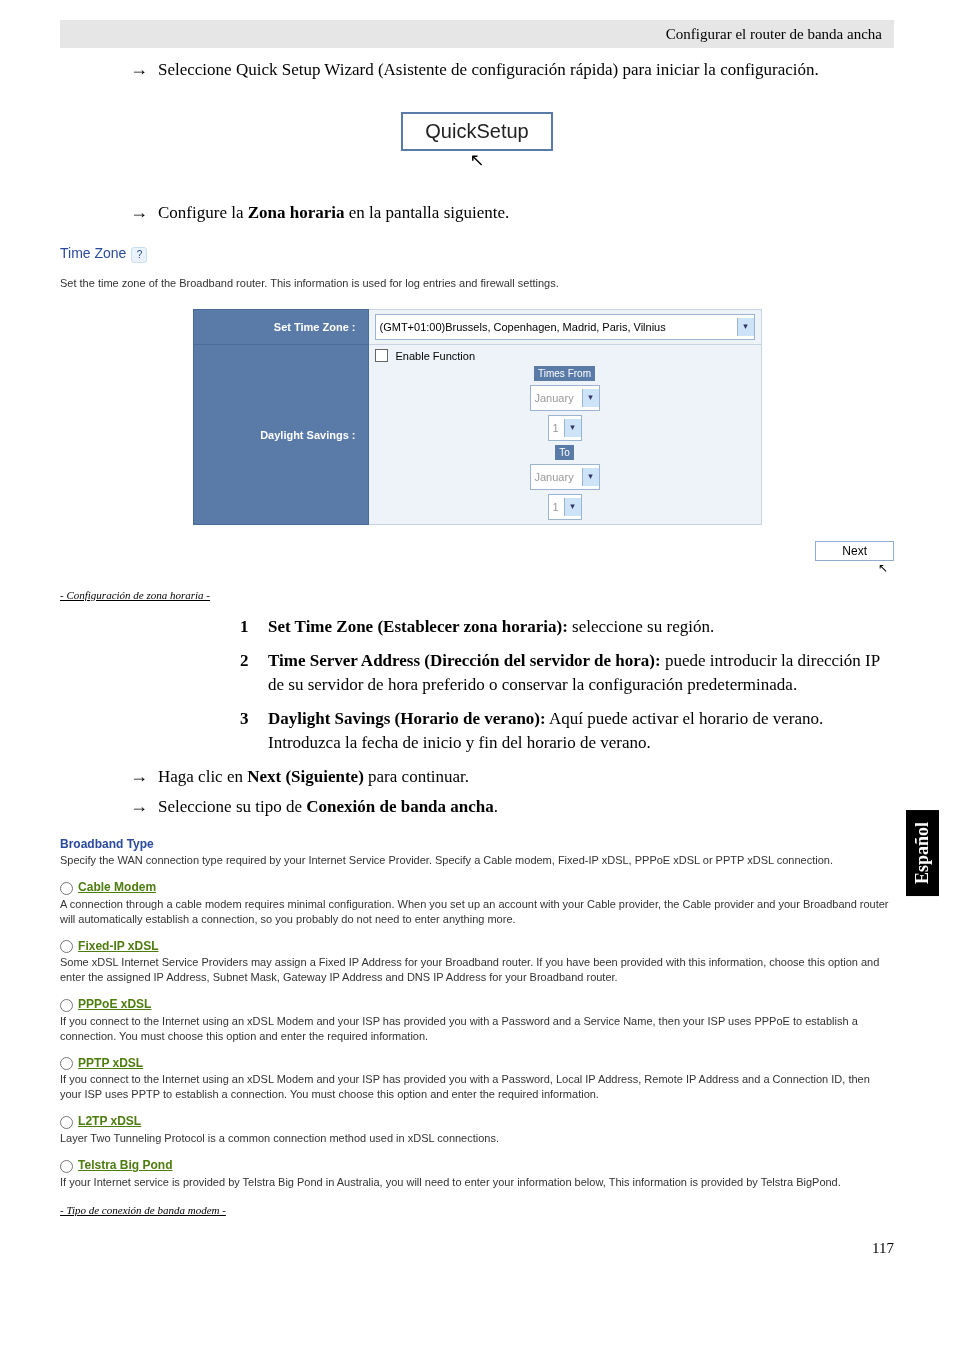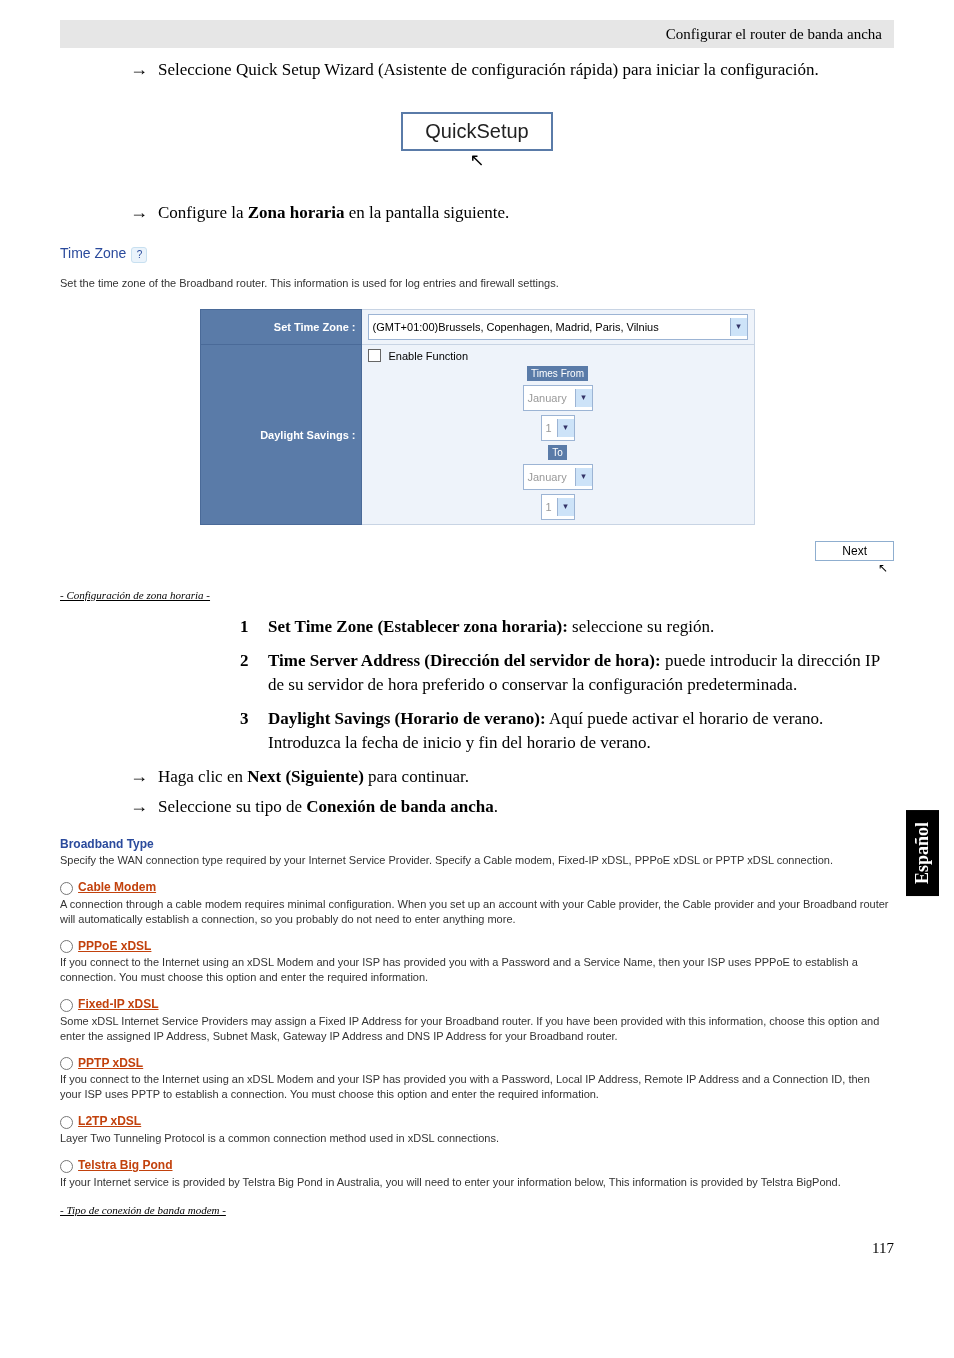--- a/index.html
+++ b/index.html
@@ -92,21 +92,21 @@
     border-collapse: collapse;
     margin: 0 auto;
     font-family: Arial, sans-serif;
     font-size: 11px;
   }
   table.tz td.label {
     background: #5a7ba8;
     color: #fff;
     font-weight: bold;
     text-align: right;
-    padding: 8px 5px;
+    padding: 8px 12px;
     border: 1px solid #4a6a98;
     width: 150px;
     vertical-align: middle;
   }
   table.tz td.val {
     background: #eef3fa;
     border: 1px solid #c8d4e4;
     padding: 4px 6px;
     width: 380px;
   }
@@ -183,21 +183,21 @@
   }
   .bb-title {
     color: #2a4a9c;
     font-weight: bold;
     font-size: 12px;
   }
   .bb-option {
     margin-top: 12px;
   }
   .bb-link {
-    color: #c2410c;
+    color: #4d7c0f;
     text-decoration: underline;
     font-weight: bold;
     font-size: 12px;
   }
   .radio {
     display: inline-block;
     width: 11px;
     height: 11px;
     border: 1px solid #777;
     border-radius: 50%;
@@ -341,30 +341,30 @@
     <div class="bb-title">Broadband Type</div>
     <div class="bb-desc">Specify the WAN connection type required by your Internet Service Provider. Specify a Cable modem, Fixed-IP xDSL, PPPoE xDSL or PPTP xDSL connection.</div>
 
     <div class="bb-option">
       <span class="radio"></span>
       <span class="bb-link"> Cable Modem</span>
       <div class="bb-desc">A connection through a cable modem requires minimal configuration. When you set up an account with your Cable provider, the Cable provider and your Broadband router will automatically establish a connection, so you probably do not need to enter anything more.</div>
     </div>
     <div class="bb-option">
       <span class="radio"></span>
+      <span class="bb-link"> Fixed-IP xDSL</span>
+      <div class="bb-desc">Some xDSL Internet Service Providers may assign a Fixed IP Address for your Broadband router. If you have been provided with this information, choose this option and enter the assigned IP Address, Subnet Mask, Gateway IP Address and DNS IP Address for your Broadband router.</div>
+    </div>
+    <div class="bb-option">
+      <span class="radio"></span>
       <span class="bb-link"> PPPoE xDSL</span>
       <div class="bb-desc">If you connect to the Internet using an xDSL Modem and your ISP has provided you with a Password and a Service Name, then your ISP uses PPPoE to establish a connection. You must choose this option and enter the required information.</div>
     </div>
     <div class="bb-option">
       <span class="radio"></span>
-      <span class="bb-link"> Fixed-IP xDSL</span>
-      <div class="bb-desc">Some xDSL Internet Service Providers may assign a Fixed IP Address for your Broadband router. If you have been provided with this information, choose this option and enter the assigned IP Address, Subnet Mask, Gateway IP Address and DNS IP Address for your Broadband router.</div>
-    </div>
-    <div class="bb-option">
-      <span class="radio"></span>
       <span class="bb-link"> PPTP xDSL</span>
       <div class="bb-desc">If you connect to the Internet using an xDSL Modem and your ISP has provided you with a Password, Local IP Address, Remote IP Address and a Connection ID, then your ISP uses PPTP to establish a connection. You must choose this option and enter the required information.</div>
     </div>
     <div class="bb-option">
       <span class="radio"></span>
       <span class="bb-link"> L2TP xDSL</span>
       <div class="bb-desc">Layer Two Tunneling Protocol is a common connection method used in xDSL connections.</div>
     </div>
     <div class="bb-option">
       <span class="radio"></span>

